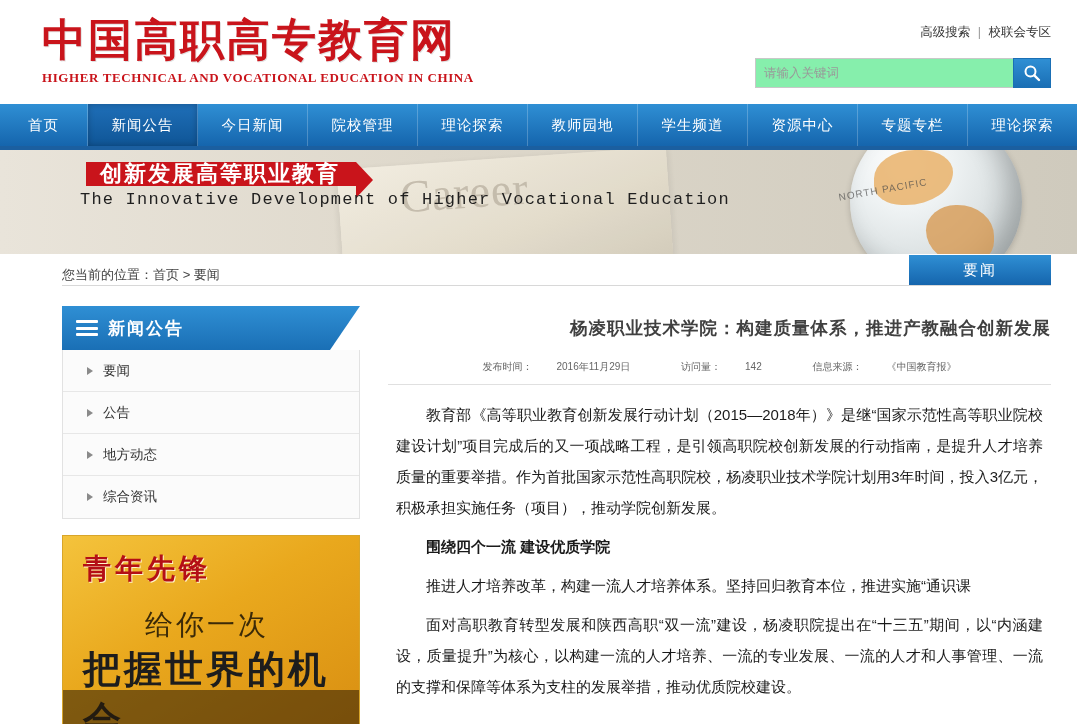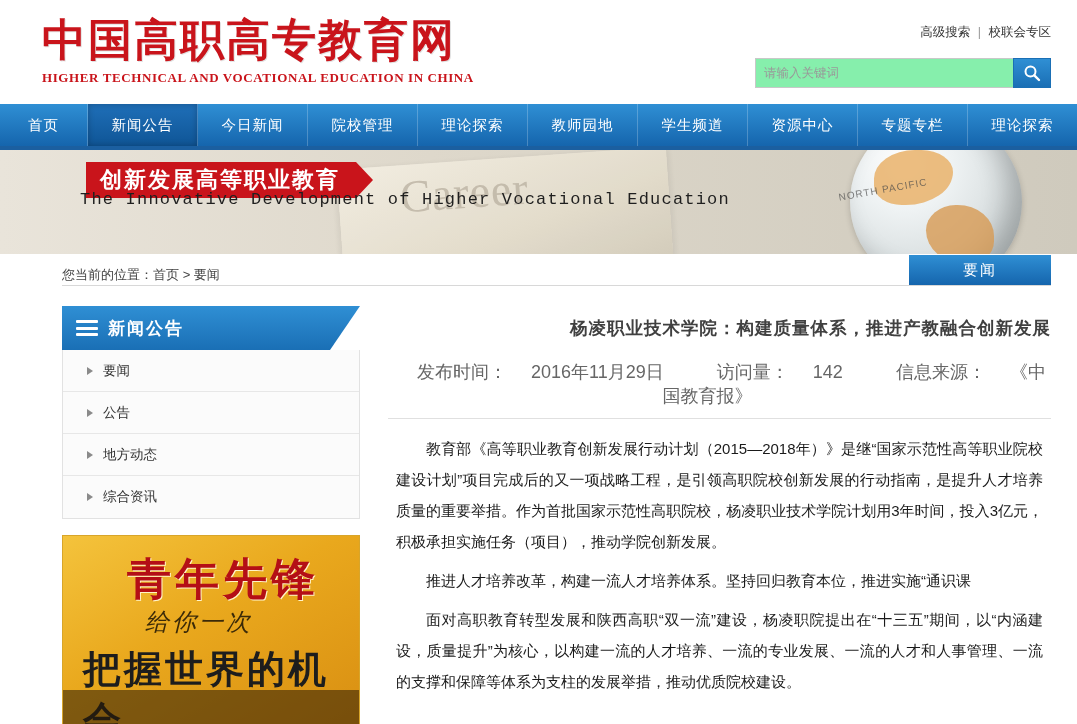--- a/index.html
+++ b/index.html
@@ -162,21 +162,21 @@
     left: 838px; top: 34px;
     font-size: 10px;
     color: #4a4a4a;
     letter-spacing: 1px;
     transform: rotate(-10deg);
     opacity: .7;
   }
   .banner-red {
     position: absolute;
     left: 86px; top: 12px;
-    height: 36px;
+    height: 24px;
     background: #c9141b;
     color: #fff;
     font-size: 22px;
     font-weight: bold;
     letter-spacing: 2px;
     padding: 0 16px 0 14px;
     display: flex; align-items: center;
     font-family: "Liberation Serif", serif;
   }
   .banner-red:after {
@@ -292,31 +292,29 @@
     width: 298px;
     height: 190px;
     background: linear-gradient(150deg, #f4c33c 0%, #e9a81d 45%, #d98f12 100%);
     border: 1px solid #d8a52a;
     position: relative;
     overflow: hidden;
   }
   .ad-line1 {
     position: absolute; left: 20px; top: 14px;
     font-family: "Liberation Serif", serif;
-    font-size: 44px; font-weight: bold;
+    font-size: 28px; font-weight: bold;
     color: #b40f16;
     letter-spacing: 4px;
     text-shadow: 1px 1px 0 #fff4c8;
-    margin-left: 44px;
   }
   .ad-line2 {
     position: absolute; left: 82px; top: 70px;
-    font-size: 24px; color: #3b2a08; letter-spacing: 3px;
-    font-family: "Liberation Serif", serif;
-    font-style: italic;
+    font-size: 28px; color: #3b2a08; letter-spacing: 3px;
+    font-family: "Liberation Serif", serif;
   }
   .ad-line3 {
     position: absolute; left: 20px; top: 108px;
     font-family: "Liberation Serif", serif;
     font-size: 38px; font-weight: bold;
     color: #1d1d1d;
     letter-spacing: 3px;
   }
   .ad-dark {
     position: absolute; left: 0; bottom: 0;
@@ -335,21 +333,21 @@
     color: #404040;
     letter-spacing: 1px;
     margin: 8px 0 0 0;
     line-height: 28px;
   }
   .article-meta {
     margin-top: 18px;
     padding-bottom: 10px;
     border-bottom: 1px solid #e0e0e0;
     text-align: center;
-    font-size: 18px;
+    font-size: 10px;
     color: #666;
   }
   .article-meta span { margin: 0 12px; }
   .article-body {
     margin-top: 14px;
     font-size: 15px;
     line-height: 31px;
     color: #1a1a1a;
     text-align: justify;
   }
@@ -478,19 +476,20 @@
 
     <div class="article">
       <h1 class="article-title">杨凌职业技术学院：构建质量体系，推进产教融合创新发展</h1>
       <div class="article-meta">
         <span><span>发布时间：</span><span>2016年11月29日</span></span>
         <span><span>访问量：</span><span>142</span></span>
         <span><span>信息来源：</span><span>《中国教育报》</span></span>
       </div>
       <div class="article-body">
         <p>教育部《高等职业教育创新发展行动计划（2015—2018年）》是继“国家示范性高等职业院校建设计划”项目完成后的又一项战略工程，是引领高职院校创新发展的行动指南，是提升人才培养质量的重要举措。作为首批国家示范性高职院校，杨凌职业技术学院计划用3年时间，投入3亿元，积极承担实施任务（项目），推动学院创新发展。</p>
+        <p class="bold">围绕四个一流  建设优质学院</p>
         <p>推进人才培养改革，构建一流人才培养体系。坚持回归教育本位，推进实施“通识课</p>
         <p>面对高职教育转型发展和陕西高职“双一流”建设，杨凌职院提出在“十三五”期间，以“内涵建设，质量提升”为核心，以构建一流的人才培养、一流的专业发展、一流的人才和人事管理、一流的支撑和保障等体系为支柱的发展举措，推动优质院校建设。</p>
       </div>
     </div>
 
   </div>
 </div>
 
 </body></html>

